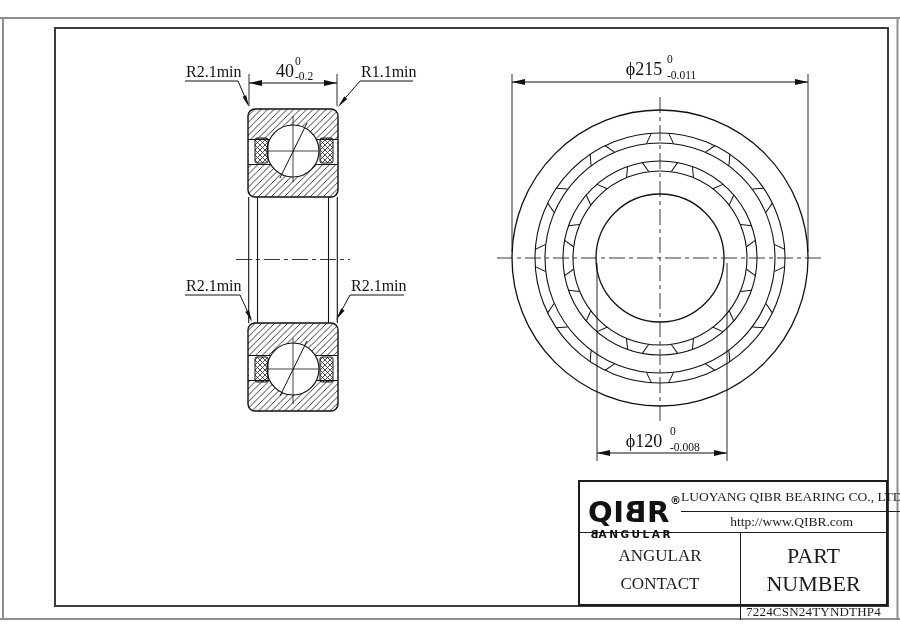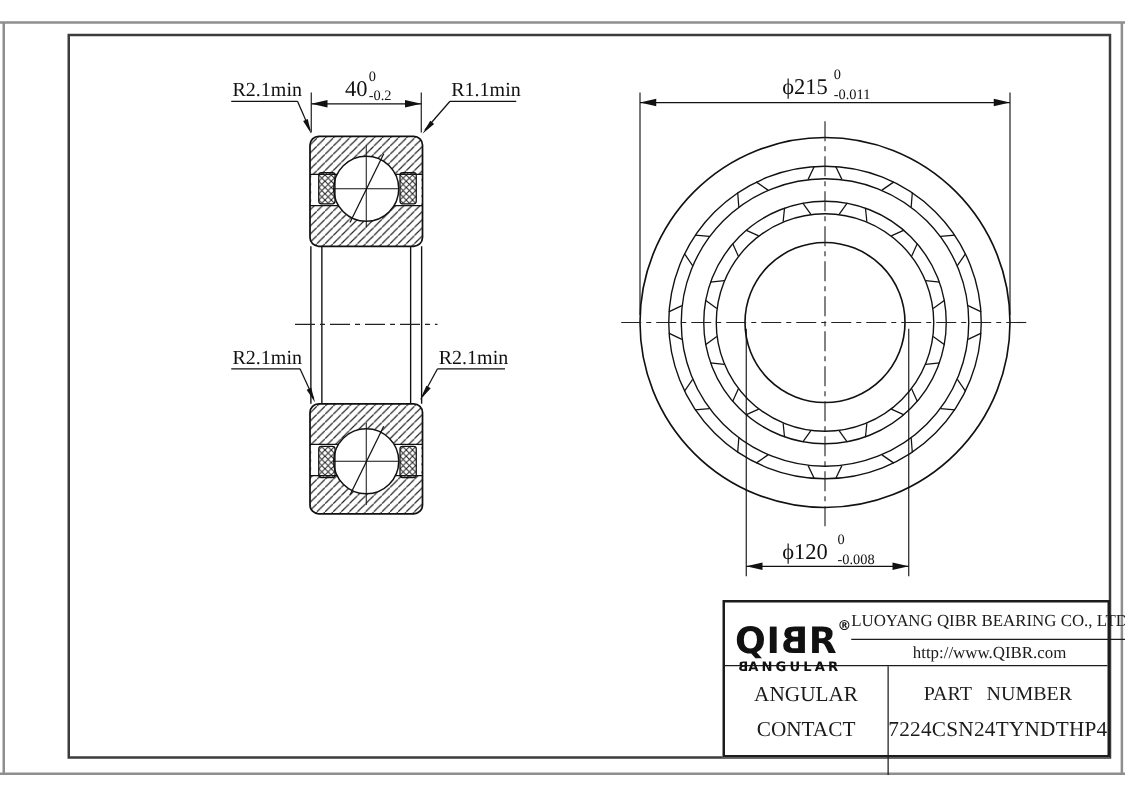--- a/index.html
+++ b/index.html
@@ -20,22 +20,22 @@
             letter-spacing:2.5px;margin-top:1px;color:#111;}
   .tb-company{flex:1;display:flex;flex-direction:column;box-sizing:border-box;}
   .company-name{height:29px;line-height:30px;text-align:center;font-size:13.5px;
                 border-bottom:1.3px solid #1c1c1c;white-space:nowrap;}
   .company-url{height:19px;line-height:19px;text-align:center;font-size:13.5px;}
   .tb-row2{display:flex;height:88px;border-top:1.4px solid #1c1c1c;box-sizing:border-box;}
   .tb-product{width:161px;box-sizing:border-box;border-right:1.4px solid #1c1c1c;
               text-align:center;font-size:17px;padding-top:9px;}
   .tb-product div{line-height:28px;}
   .tb-part{flex:1;text-align:center;padding-top:9px;}
-  .pn-label{font-size:16px;line-height:28px;word-spacing:8px;}
-  .pn-value{font-size:17px;line-height:28px;letter-spacing:0.2px;white-space:nowrap;}
+  .pn-label{font-size:22px;line-height:28px;word-spacing:8px;}
+  .pn-value{font-size:13px;line-height:28px;letter-spacing:0.2px;white-space:nowrap;}
 </style>
 </head>
 <body>
 
 <div class="stage">
 
 <svg width="900" height="636" viewBox="0 0 900 636">
   <defs>
     <pattern id="hatch" patternUnits="userSpaceOnUse" width="6.5" height="6.5">
       <line x1="0" y1="6.5" x2="6.5" y2="0" stroke="#222" stroke-width="0.9"></line>

